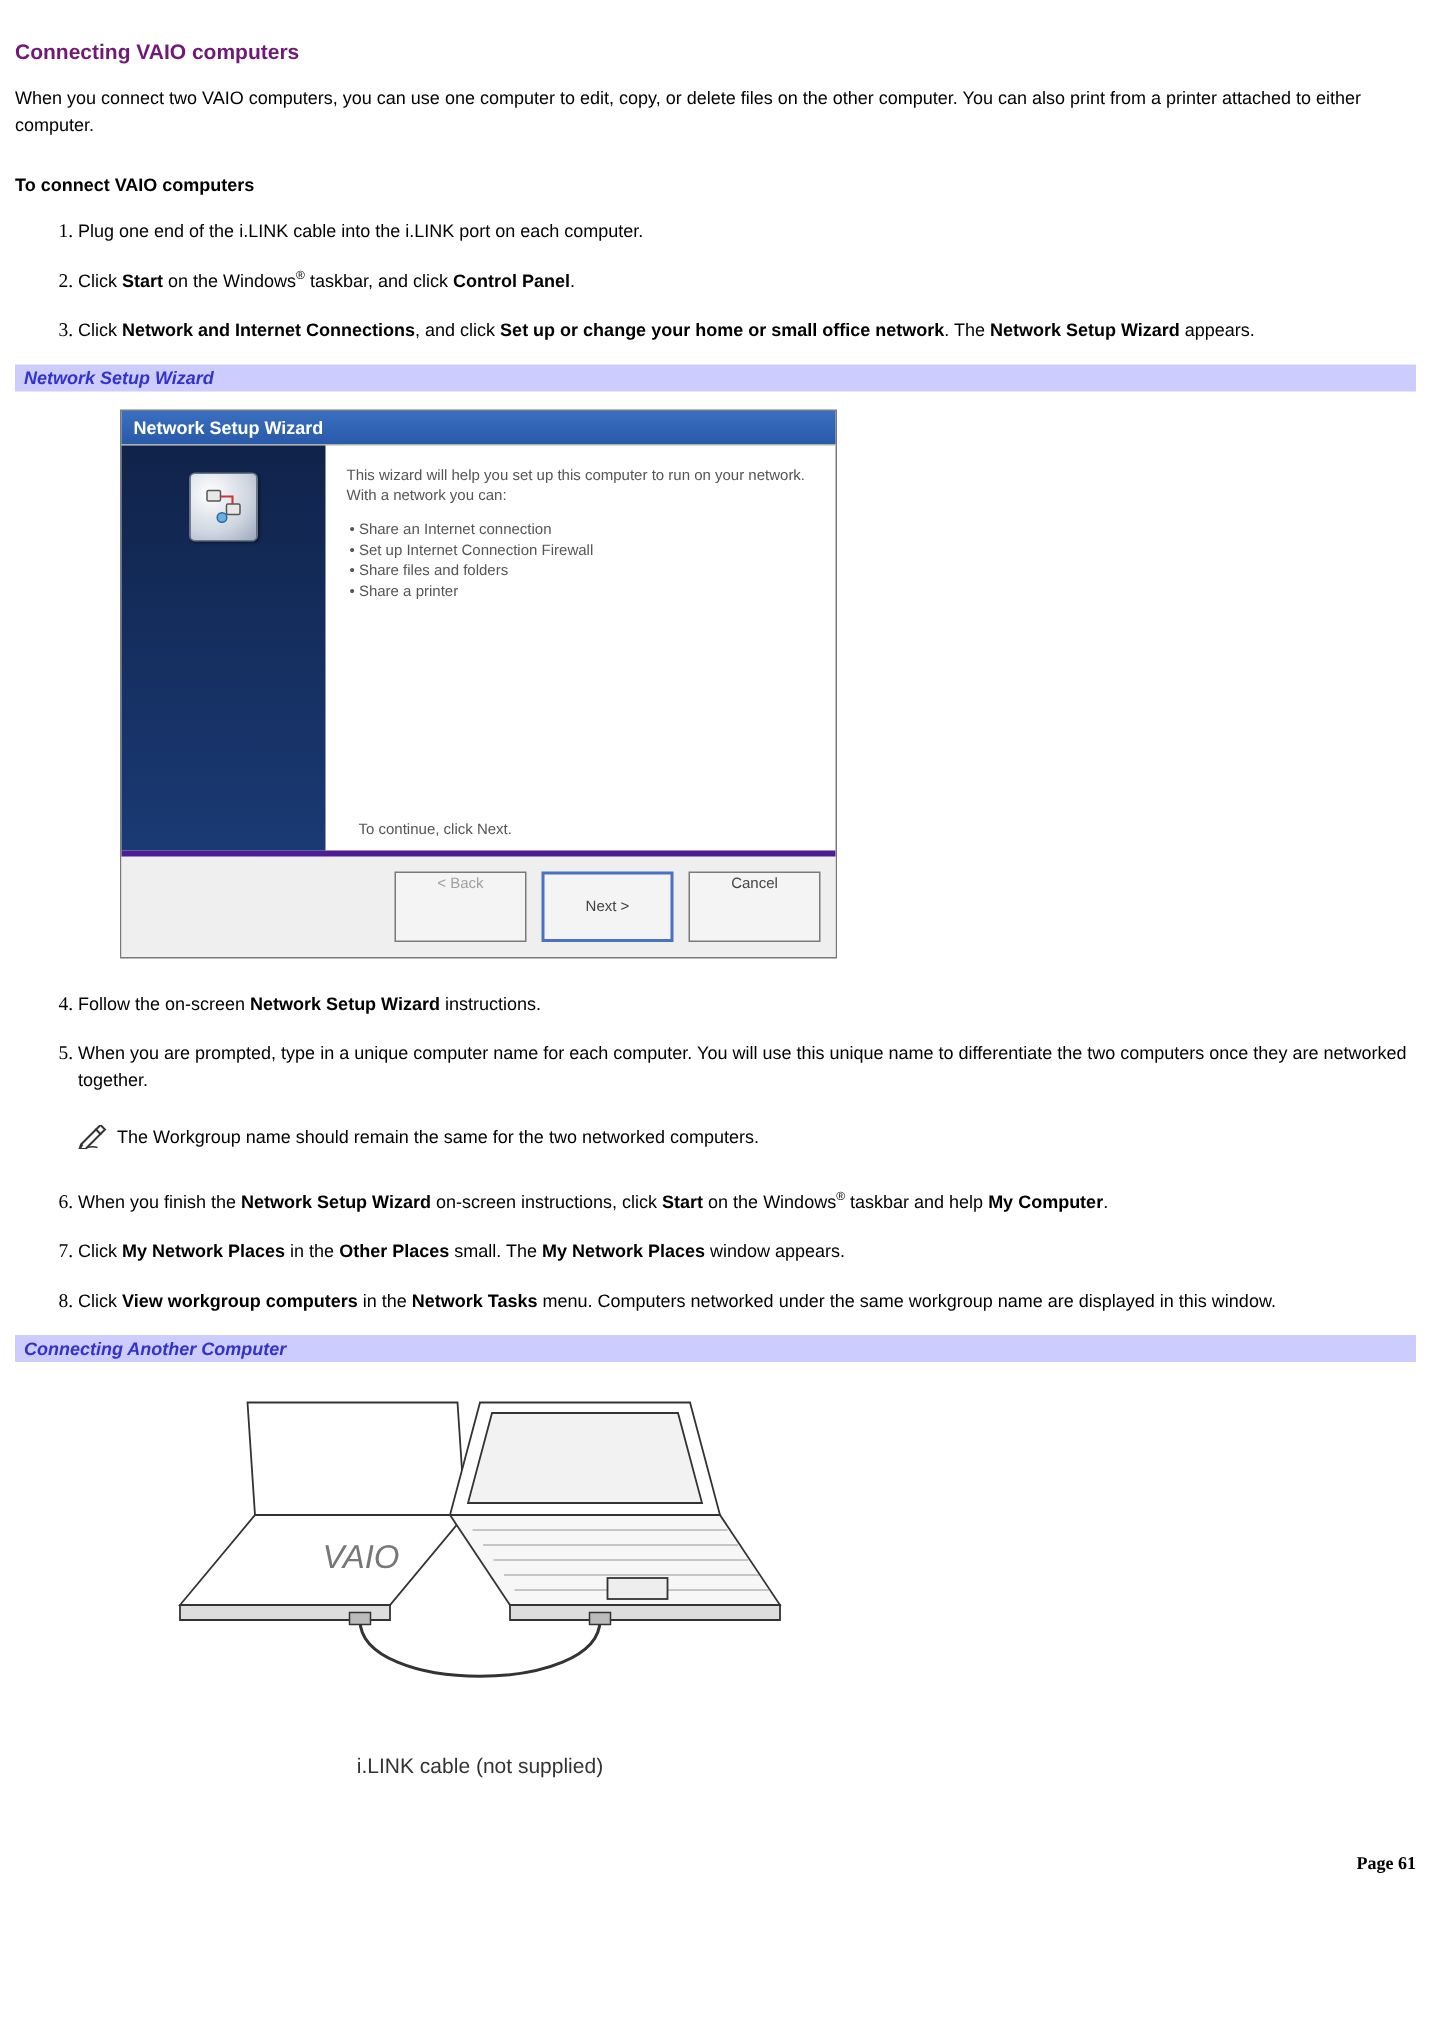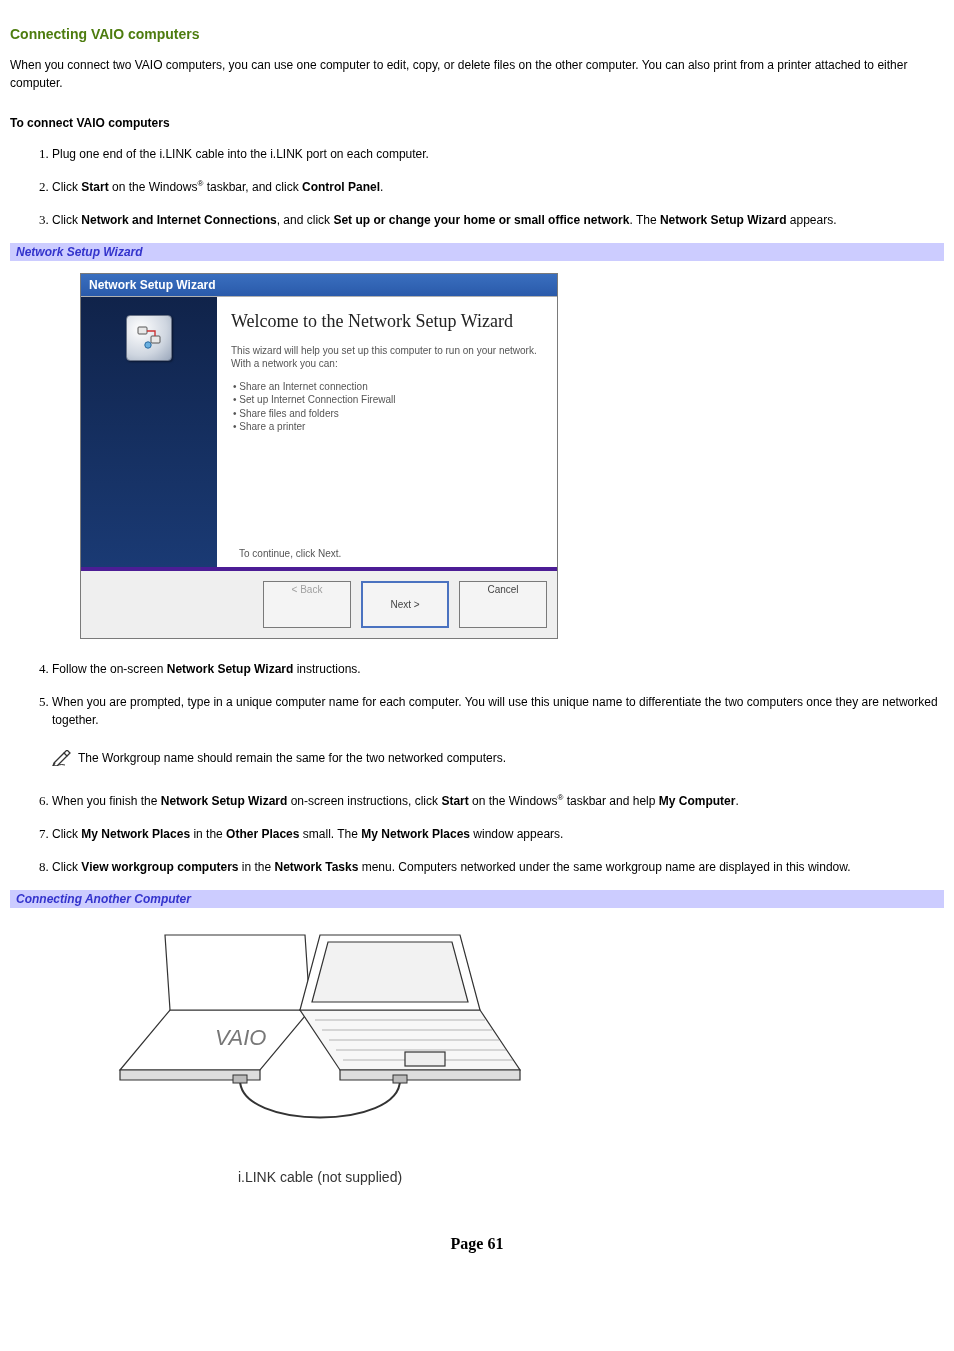--- a/index.html
+++ b/index.html
@@ -5,21 +5,21 @@
   body {
     font-family: Verdana, Arial, sans-serif;
     font-size: 12px;
     color: #000;
     margin: 0;
     padding: 8px 10px;
     width: 934px;
     background: #fff;
   }
   .page-title {
-    color: #4d7c0f;
+    color: #701a75;
     font-weight: bold;
     font-size: 14px;
     margin: 18px 0 14px 0;
   }
   .intro {
     margin-bottom: 24px;
     line-height: 1.5;
   }
   .subheading {
     font-weight: bold;
@@ -50,23 +50,23 @@
   .b { font-weight: bold; }
   .reg { font-size: 8px; vertical-align: super; }
   .note-row {
     display: flex;
     align-items: center;
     gap: 6px;
     margin: 20px 0 24px 0;
   }
   .note-icon svg { display: block; }
   .page-footer {
-    text-align: center;
+    text-align: right;
     font-family: "Times New Roman", serif;
-    font-size: 16px;
+    font-size: 12px;
     font-weight: bold;
     margin-top: 50px;
   }
 
   
   .wizard-wrap {
     margin: 12px 0 20px 70px;
     width: 476px;
     border: 1px solid #7a7a7a;
     font-family: Tahoma, Arial, sans-serif;
@@ -201,21 +201,20 @@
       <div class="wizard-side-icon">
         <svg width="28" height="28" viewBox="0 0 28 28">
           <rect x="3" y="3" width="9" height="7" rx="1" fill="#e8e8e8" stroke="#555"></rect>
           <rect x="16" y="12" width="9" height="7" rx="1" fill="#e8e8e8" stroke="#555"></rect>
           <path d="M12 7 H20 V12" fill="none" stroke="#c33" stroke-width="1.4"></path>
           <circle cx="13" cy="21" r="3.2" fill="#6ab0e0" stroke="#2a6aa0"></circle>
         </svg>
       </div>
     </div>
     <div class="wizard-main">
-      <div class="wizard-heading">Welcome to the Network Setup Wizard</div>
       <div class="wizard-sub">This wizard will help you set up this computer to run on your network. With a network you can:</div>
       <ul class="wizard-bullets">
         <li>Share an Internet connection</li>
         <li>Set up Internet Connection Firewall</li>
         <li>Share files and folders</li>
         <li>Share a printer</li>
       </ul>
       <div class="wizard-continue">To continue, click Next.</div>
     </div>
   </div>

